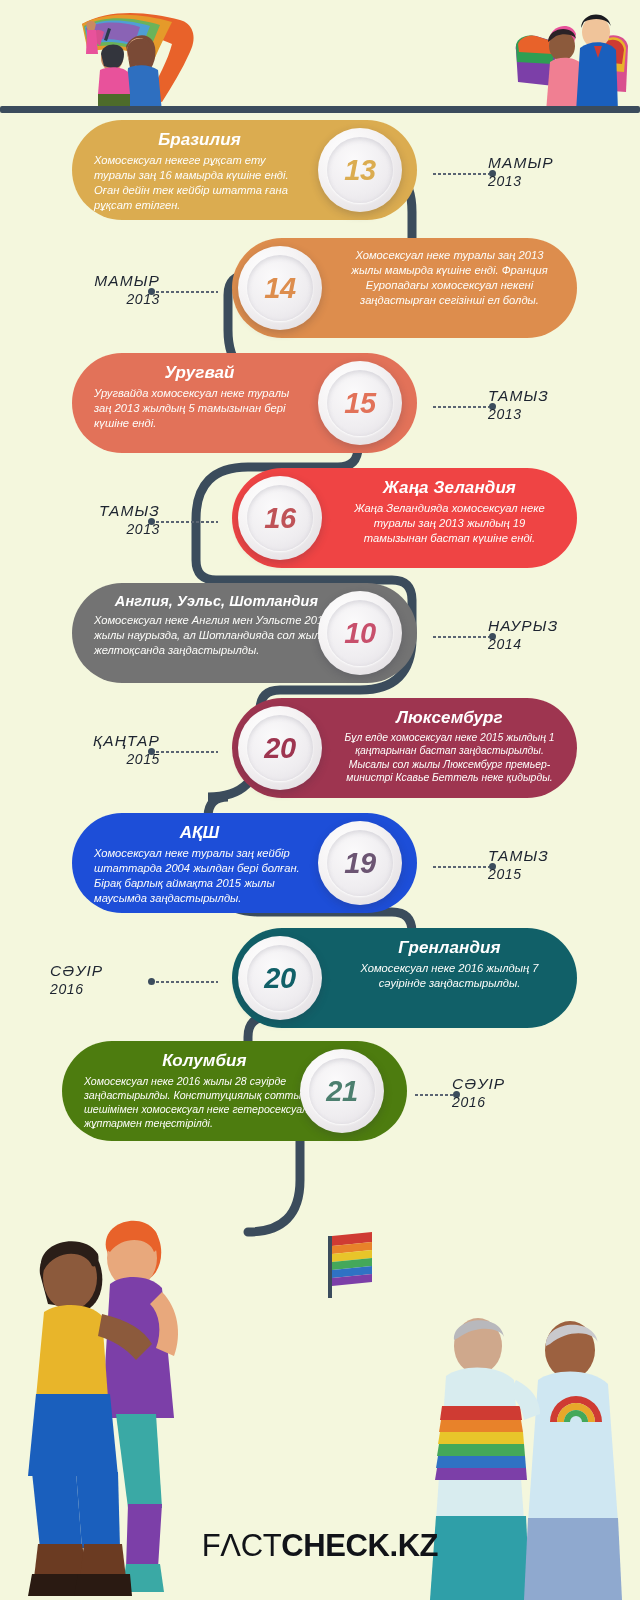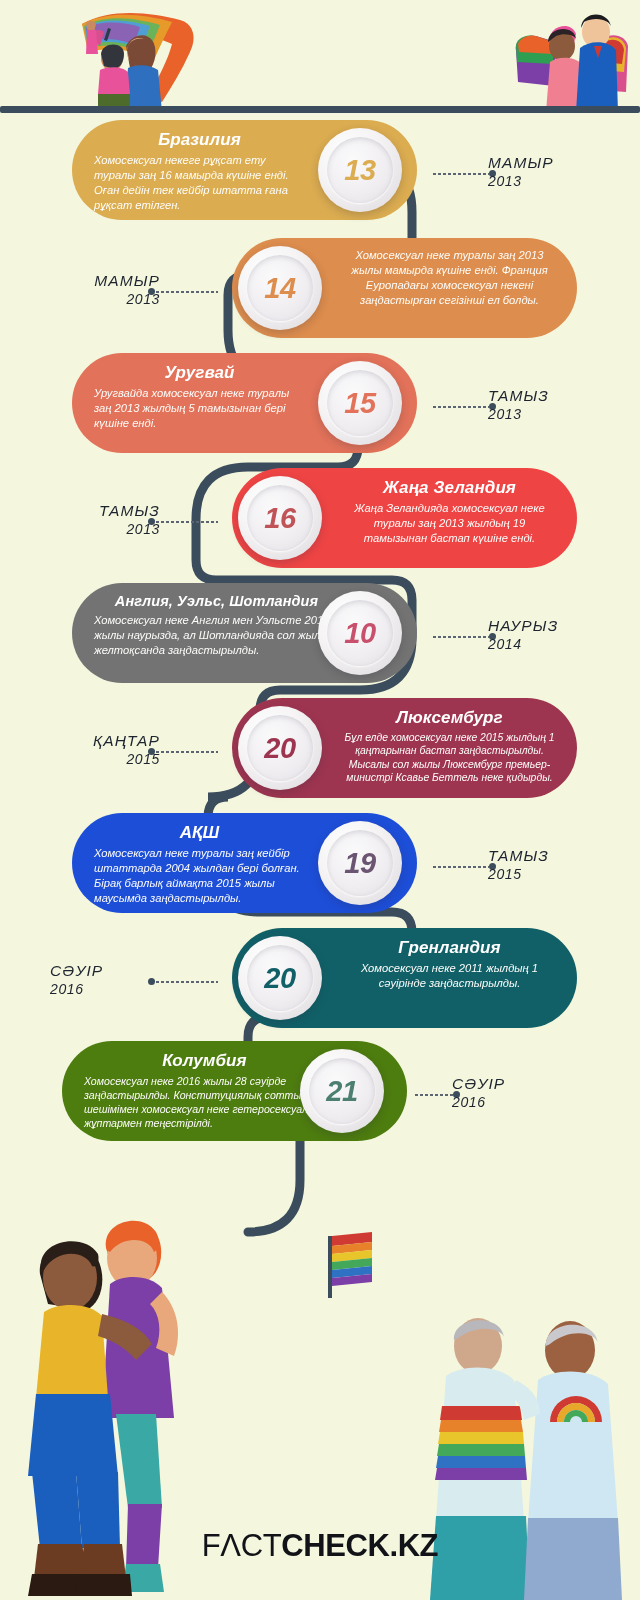--- a/index.html
+++ b/index.html
@@ -277,21 +277,21 @@
       </div>
       <div class="date on-right">
         <div class="mon">ТАМЫЗ</div>
         <div class="yr">2015</div>
       </div>
     </div>
 
     <div class="row" style="height:113px">
       <div class="card right" style="background:#116068">
         <div class="card-title">Гренландия</div>
-        <div class="card-body">Хомосексуал неке 2011 жылдың 1 сәуірінде заңдастырылды.</div>
+        <div class="card-body">Хомосексуал неке 2016 жылдың 7 сәуірінде заңдастырылды.</div>
       </div>
       <div class="medal on-right">
         <span style="color:#116068">20</span>
       </div>
       <div class="dots to-left">
         <div class="knob"></div>
           <div class="line"></div>
       </div>
       <div class="date on-left al" style="text-align:left;left:50px;width:150px">
         <div class="mon">СӘУІР</div>

